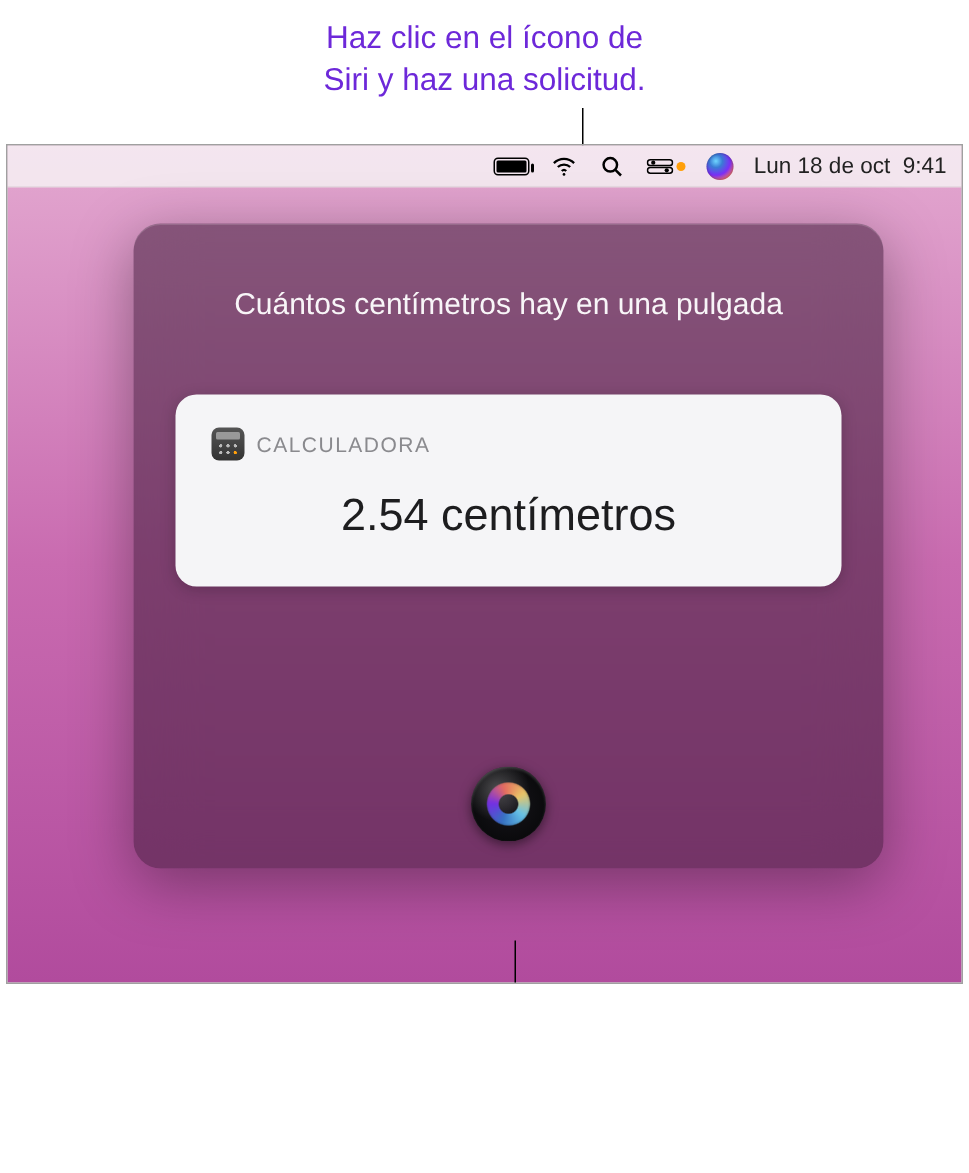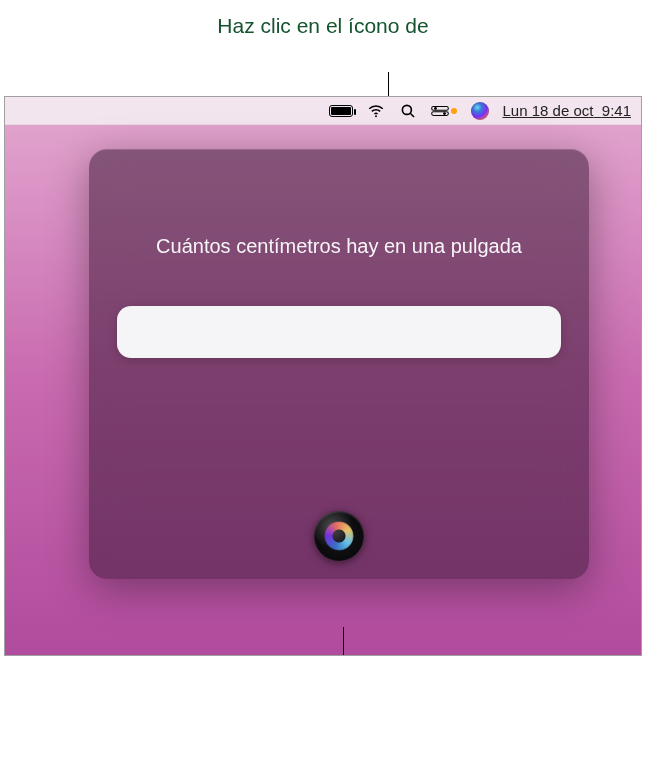--- a/index.html
+++ b/index.html
@@ -8,21 +8,21 @@
       background: #fff;
       width: 646px;
       height: 782px;
       position: relative;
       overflow: hidden;
     }
     .annotation-top {
       text-align: center;
       font-size: 21px;
       line-height: 1.35;
-      color: #14532d;
+      color: #6d28d9;
       padding-top: 12px;
       position: relative;
     }
     .callout-line-top {
       position: absolute;
       left: 388px;
       top: 72px;
       width: 1px;
       height: 25px;
       background: #000;
@@ -58,37 +58,37 @@
     }
     .control-dot { width:6px; height:6px; border-radius:50%; background:#ff9f0a; display:inline-block; margin-left:2px;}
     .battery {
       width: 24px; height: 12px; border: 1.5px solid #000; border-radius: 3px; position: relative;
     }
     .battery::after {
       content:""; position:absolute; right:-4px; top:3px; width:2px; height:6px; background:#000; border-radius:1px;
     }
     .battery-fill { position:absolute; left:1px; top:1px; bottom:1px; right:1px; background:#000; border-radius:1px;}
     .wifi-svg, .search-svg, .control-svg { width:18px; height:18px; }
-    .date-time { font-weight: 400; white-space: nowrap; text-decoration: underline; }
+    .date-time { font-weight: 400; white-space: nowrap; }
 
     .siri-panel {
       position: absolute;
       left: 84px;
       top: 52px;
       width: 500px;
       height: 430px;
       border-radius: 18px;
       background: rgba(60, 25, 55, 0.55);
       backdrop-filter: blur(20px);
       box-shadow: 0 10px 40px rgba(0,0,0,0.35), inset 0 1px 0 rgba(255,255,255,0.15);
       color: #fff;
     }
     .query {
       text-align: center;
-      padding-top: 86px;
+      padding-top: 43px;
       font-size: 20px;
       color: rgba(255,255,255,0.95);
       font-weight: 400;
     }
     .result-card {
       margin: 48px 28px 0 28px;
       background: #f5f5f7;
       border-radius: 14px;
       padding: 22px 24px 30px 24px;
       color: #1d1d1f;
@@ -174,20 +174,21 @@
       font-size: 21px;
       line-height: 1.35;
       color: #000;
     }
   </style>
 </head>
 <body>
 
 <div class="annotation-top">
   <span>Haz clic en el ícono de</span><br>
+  <span>Siri y haz una solicitud.</span>
 </div>
 <div class="callout-line-top"></div>
 
 <div class="screenshot-frame">
 
   <div class="menubar">
     <span class="spacer"></span>
     <span class="icon">
       <span class="battery">
           <span class="battery-fill"></span>
@@ -221,21 +222,26 @@
     </span>
     <span class="date-time">
       <span>Lun 18 de oct</span>&nbsp;&nbsp;<span>9:41</span>
     </span>
   </div>
 
   <div class="siri-panel">
     <div class="query">Cuántos centímetros hay en una pulgada</div>
 
     <div class="result-card">
+      <div class="card-header">
+        <span class="calc-icon"></span>
+        <span class="card-app">CALCULADORA</span>
+      </div>
       <div class="conversion">
+        <div class="conv-bottom">2.54 centímetros</div>
       </div>
     </div>
 
     <div class="siri-orb">
       <div class="siri-orb-inner"></div>
     </div>
   </div>
 
   <div class="callout-line-bottom"></div>
 </div>

